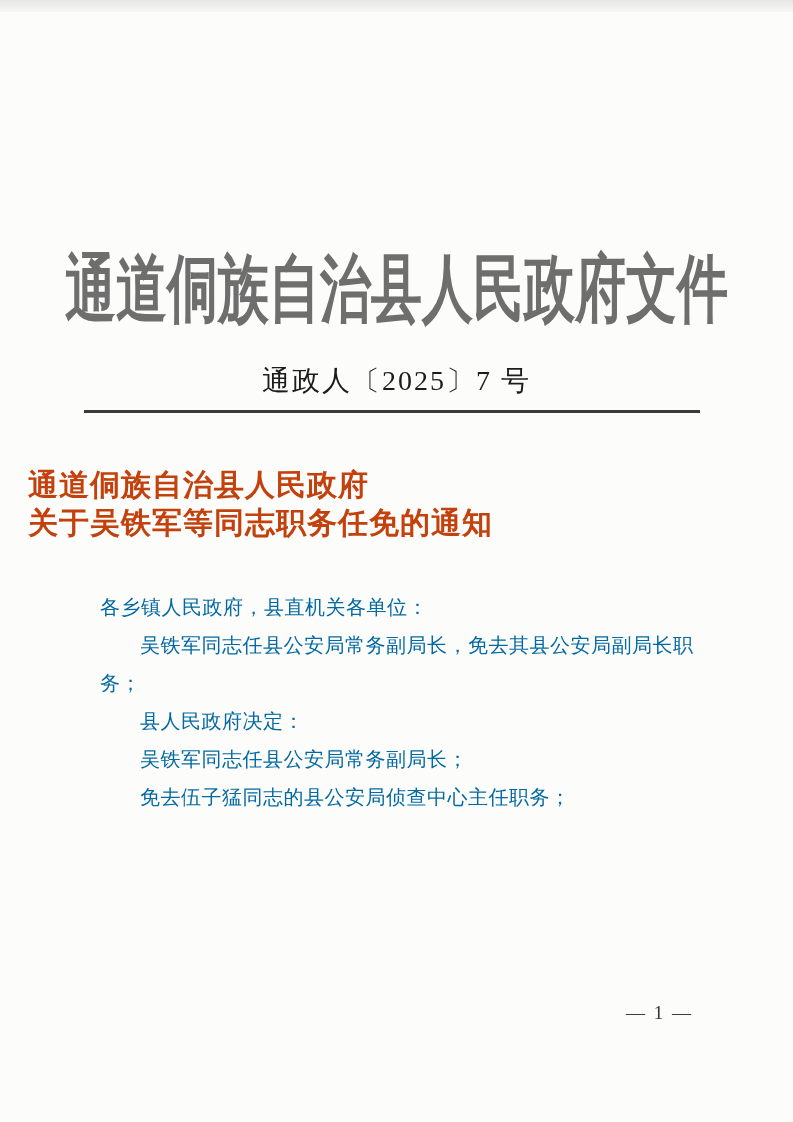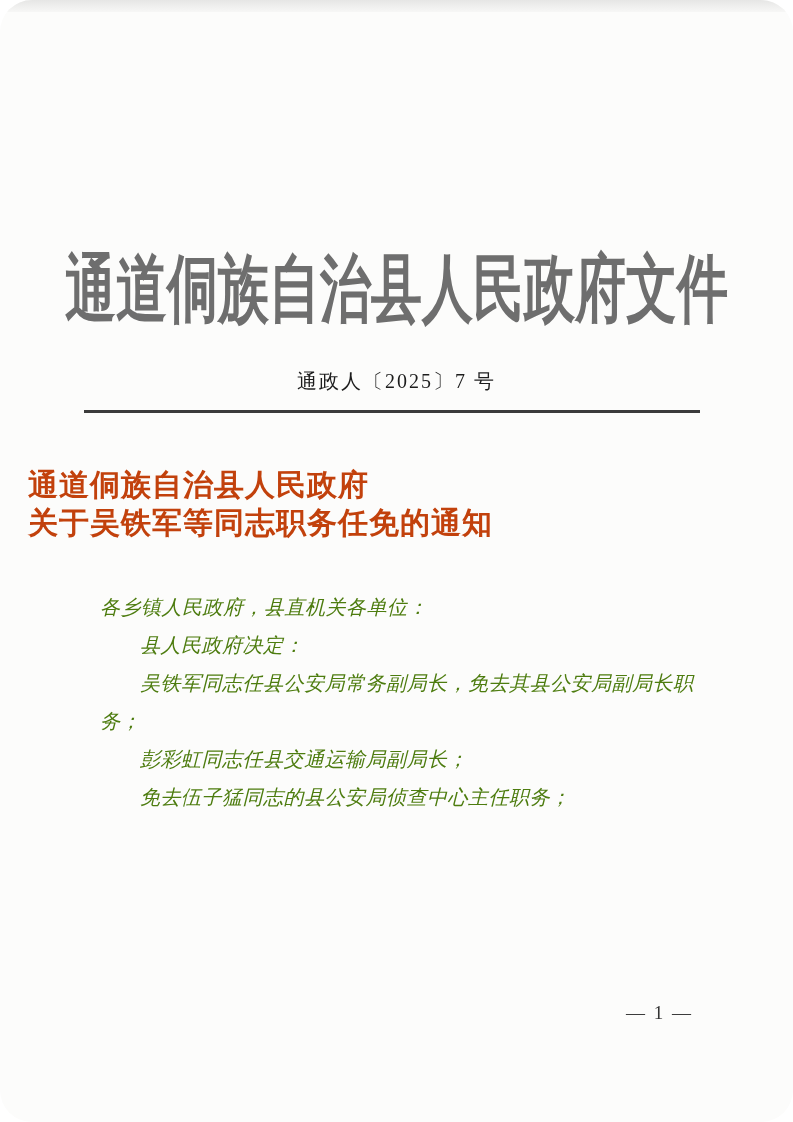--- a/index.html
+++ b/index.html
@@ -8,21 +8,20 @@
     background: #ffffff;
   }
   .page {
     position: relative;
     width: 793px;
     height: 1122px;
     margin: 0 auto;
     background: #fcfcfb;
     overflow: hidden;
     font-family: "Liberation Serif", "DejaVu Serif", serif;
-    border-radius: 32px;
   }
   .scan-edge {
     position: absolute;
     top: 0; left: 0;
     width: 100%; height: 12px;
     background: linear-gradient(#e6e6e5, #f7f7f6);
   }
   .header-title {
     position: absolute;
     top: 253px;
@@ -40,21 +39,21 @@
     letter-spacing: 0;
     transform: scaleY(1.45);
     transform-origin: center top;
   }
   .doc-number {
     position: absolute;
     top: 366px;
     left: 0;
     width: 100%;
     text-align: center;
-    font-size: 20px;
+    font-size: 28px;
     line-height: 30px;
     letter-spacing: 2px;
     color: #1c1c1c;
   }
   .rule {
     position: absolute;
     top: 410px;
     left: 84px;
     width: 616px;
     height: 3px;
@@ -73,22 +72,21 @@
     padding-left: 28px;
   }
   .body-text {
     position: absolute;
     top: 588px;
     left: 100px;
     width: 616px;
     font-size: 20px;
     letter-spacing: 0.5px;
     line-height: 38px;
-    color: #4d7c0f;
-    font-style: italic;
+    color: #0369a1;
   }
   .body-text p {
     margin: 0;
     white-space: pre;
   }
   .body-text p.indent {
     text-indent: 2em;
   }
   .page-number {
     position: absolute;
@@ -115,22 +113,22 @@
 
   <div class="rule"></div>
 
   <div class="notice-title">
     <div>通道侗族自治县人民政府</div>
     <div>关于吴铁军等同志职务任免的通知</div>
   </div>
 
   <div class="body-text" id="body-text">
       <p class="para">各乡镇人民政府，县直机关各单位：</p>
-      <p class="para indent">县人民政府决定：</p>
       <p class="para indent">吴铁军同志任县公安局常务副局长，免去其县公安局副局长职
 务；</p>
-      <p class="para indent">彭彩虹同志任县交通运输局副局长；</p>
+      <p class="para indent">县人民政府决定：</p>
+      <p class="para indent">吴铁军同志任县公安局常务副局长；</p>
       <p class="para indent">免去伍子猛同志的县公安局侦查中心主任职务；</p>
     </div>
 
   <div class="page-number">— 1 —</div>
 
 </div>
 
 </body></html>

